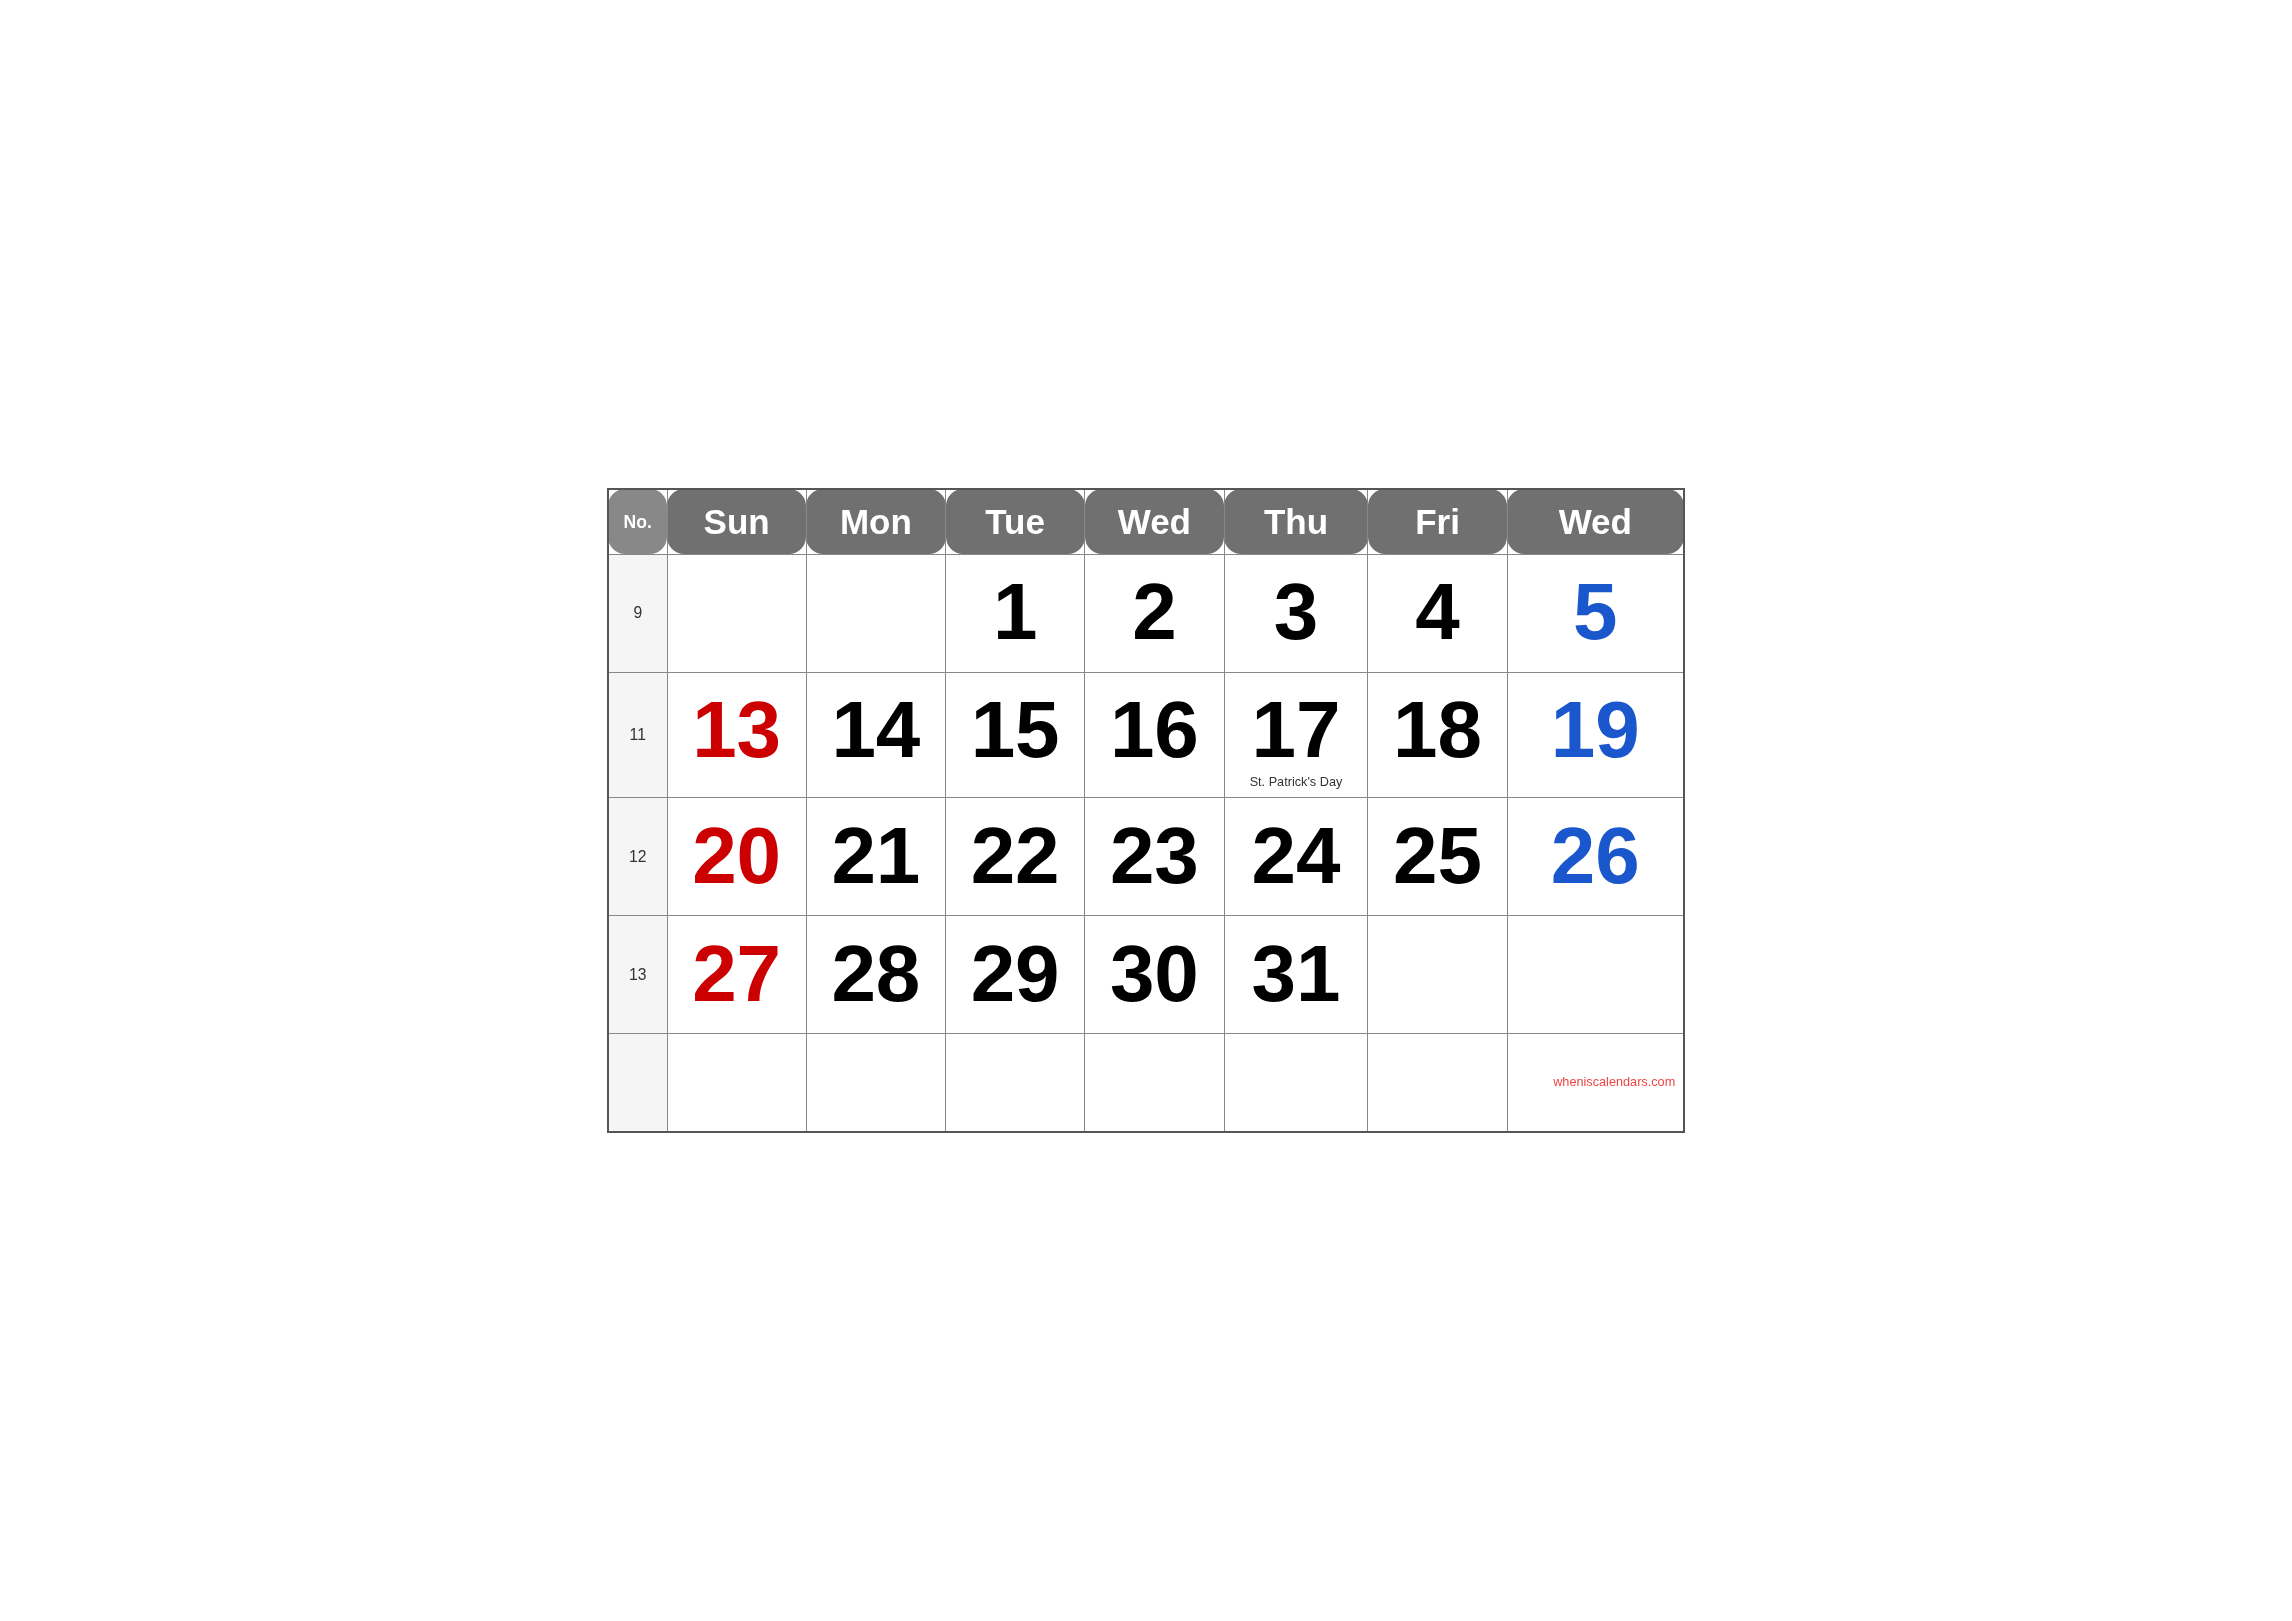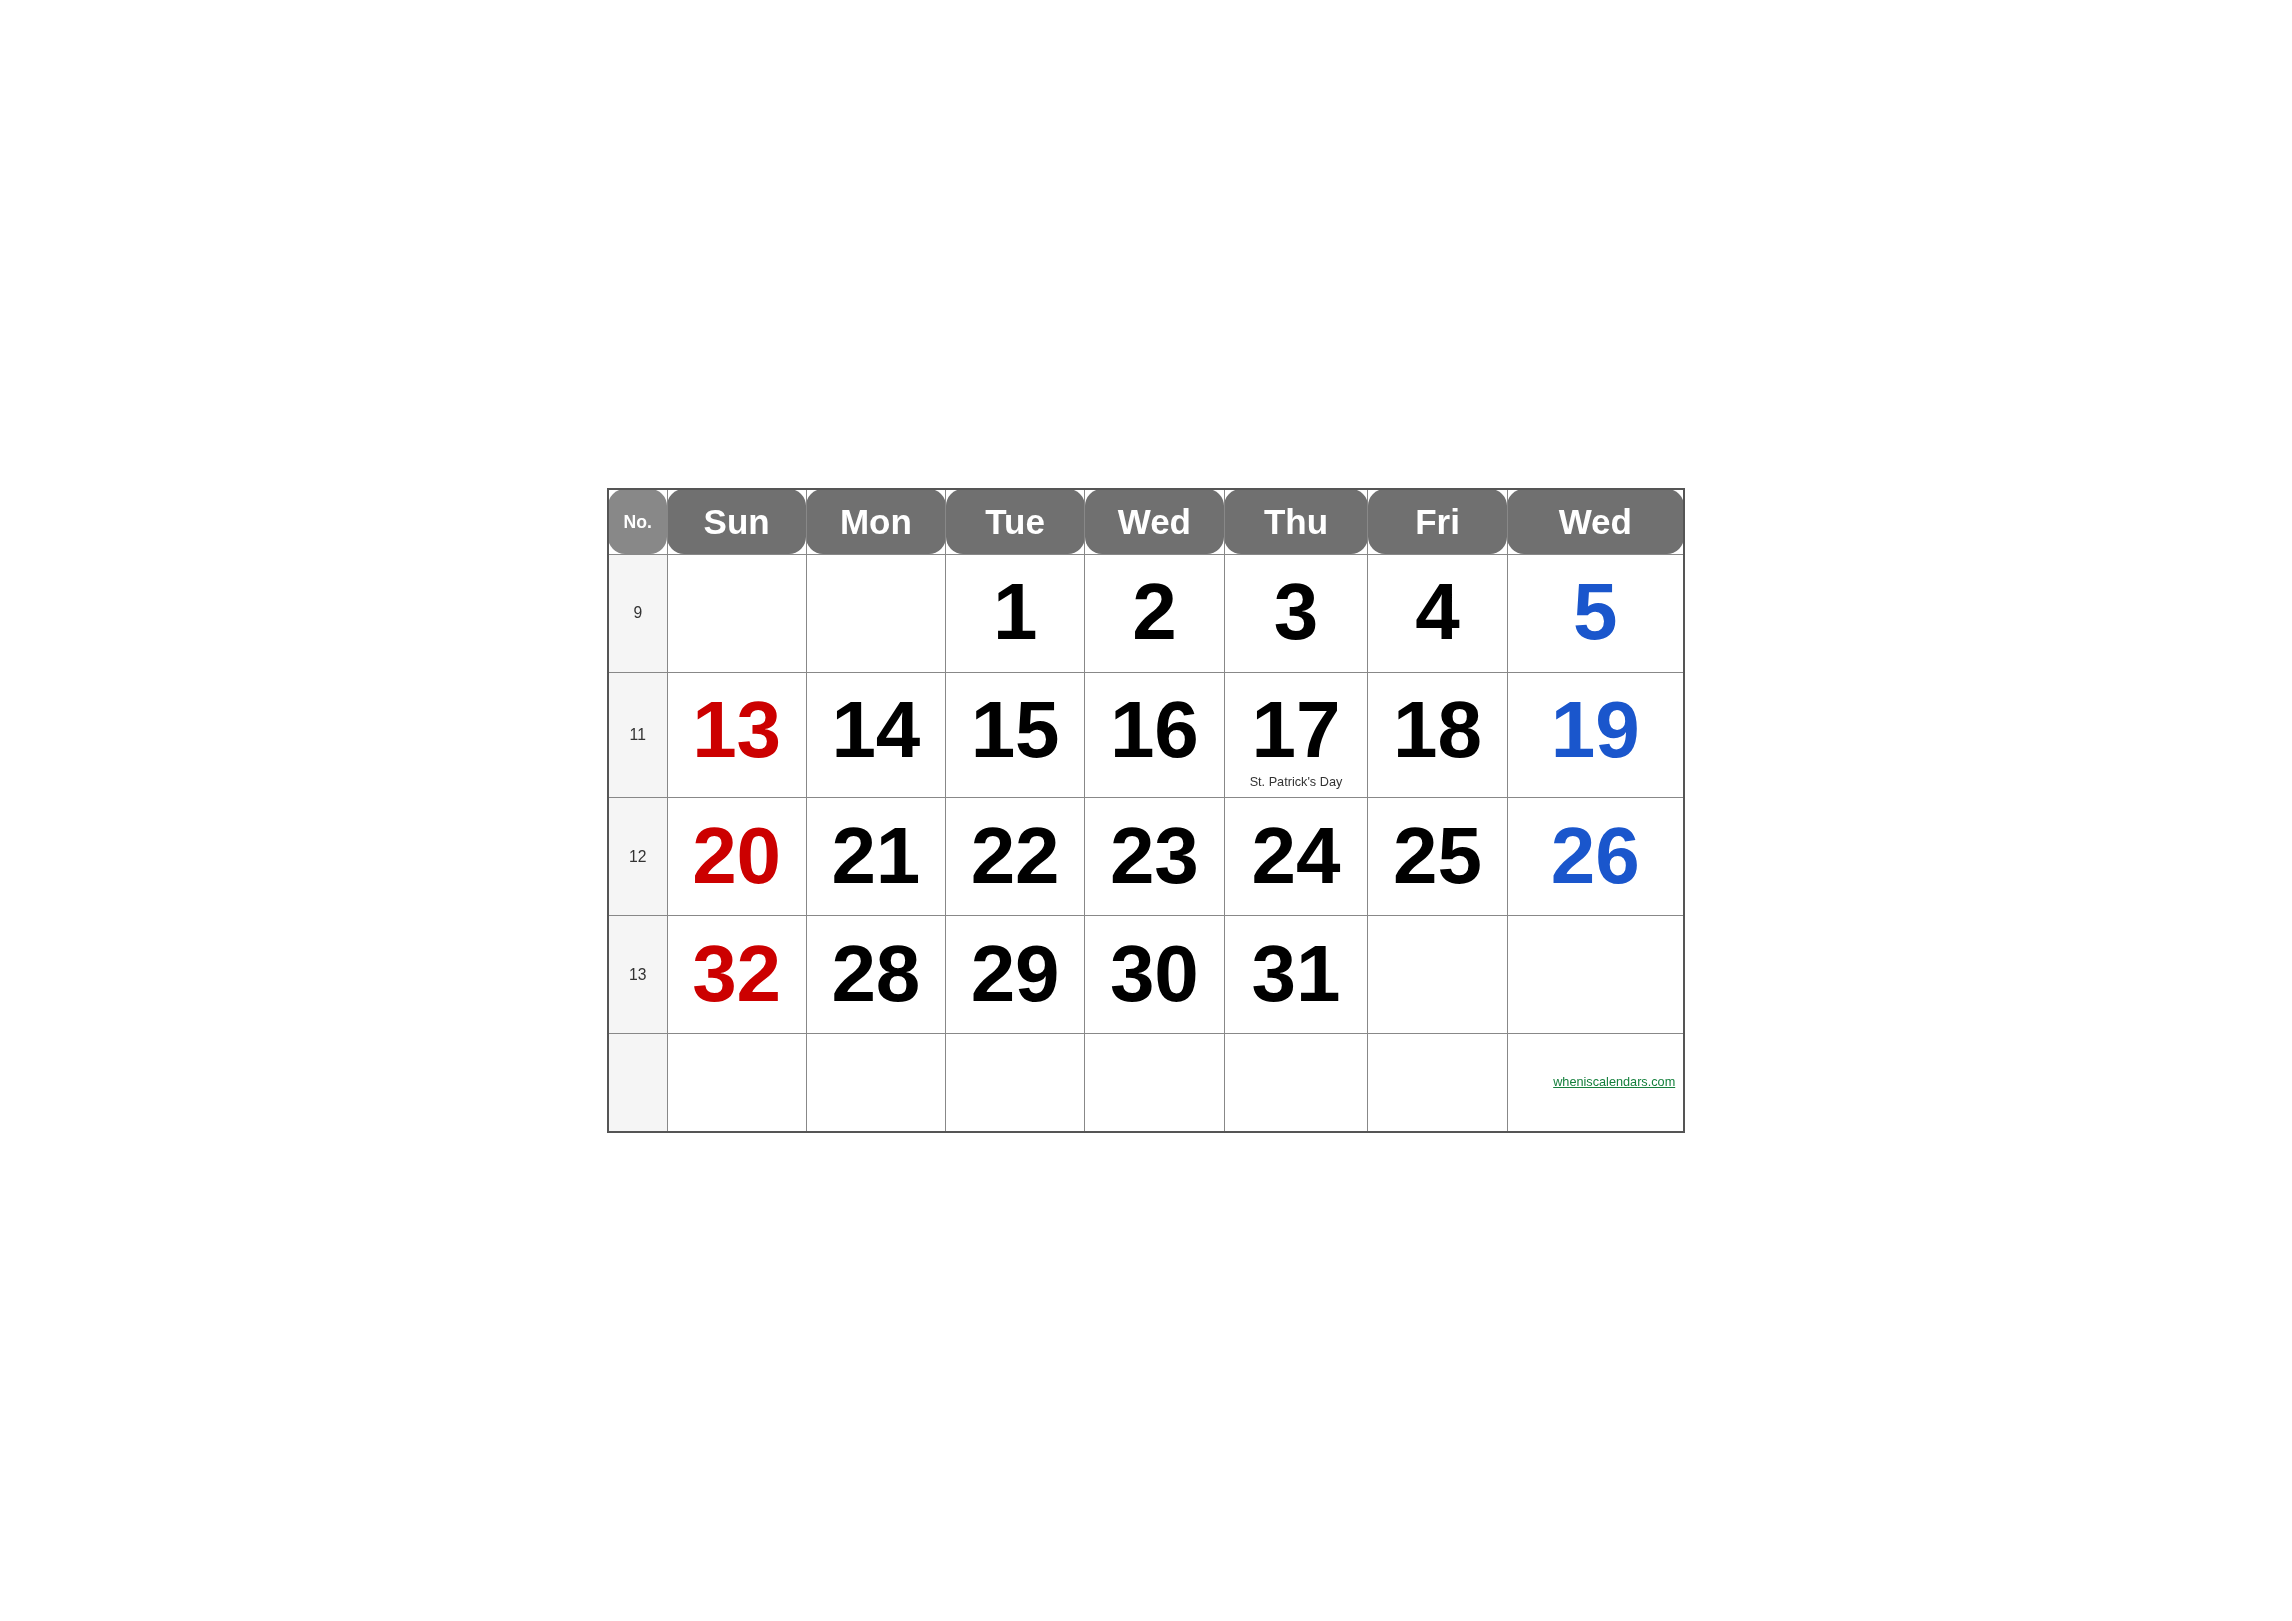--- a/index.html
+++ b/index.html
@@ -106,22 +106,21 @@
       height: 98px;
     }
 
     .watermark-cell {
       text-align: right;
       padding: 3.9px 7.8px;
       font-size: 12.7px;
     }
 
     .watermark-link {
-      color: #15803d;
-      text-decoration: underline;
+      color: #ef4444;
     }
   </style>
 </head>
 <body>
 
 <div class="calendar-container">
 
   <table class="calendar-table">
     <thead>
       <tr class="header-row">
@@ -201,21 +200,21 @@
           <td class="day-cell">
             <span class="day-number black">25</span>
           </td>
           <td class="day-cell">
             <span class="day-number blue">26</span>
           </td>
         </tr>
         <tr>
           <td class="week-no">13</td>
           <td class="day-cell">
-            <span class="day-number red">32</span>
+            <span class="day-number red">27</span>
           </td>
           <td class="day-cell">
             <span class="day-number black">28</span>
           </td>
           <td class="day-cell">
             <span class="day-number black">29</span>
           </td>
           <td class="day-cell">
             <span class="day-number black">30</span>
           </td>

